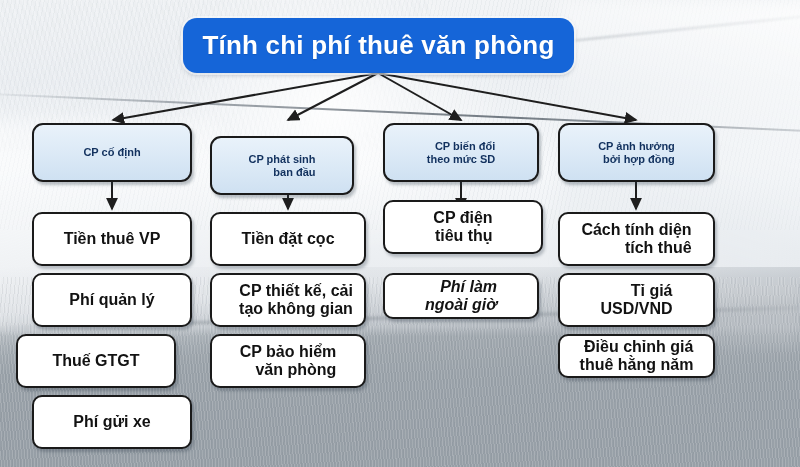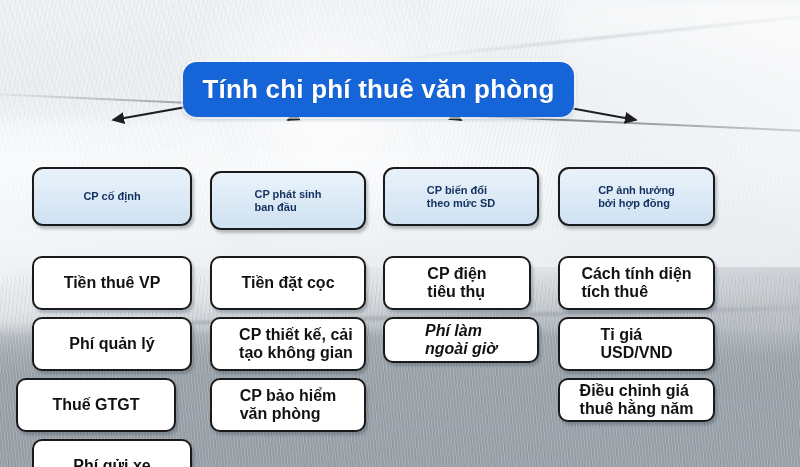--- a/index.html
+++ b/index.html
@@ -136,24 +136,23 @@
     pointer-events: none;
   }
 
   
   .node {
     position: absolute;
     box-sizing: border-box;
     display: flex;
     align-items: center;
     justify-content: center;
-    text-align: left;
+    text-align: right;
     line-height: 1.12;
     white-space: pre-line;
-    margin-top: 44px;
   }
 
   .node-root {
     background: #1565d8;
     color: #ffffff;
     border-radius: 14px;
     font-size: 26px;
     font-weight: bold;
     letter-spacing: 0.2px;
     box-shadow: 0 0 0 2px rgba(255,255,255,0.55), 0 2px 5px rgba(30,50,80,0.28);
@@ -212,39 +211,39 @@
 
     <line x1="112" y1="182" x2="112" y2="209" stroke="#1e1e1e" stroke-width="2" marker-end="url(#arrowhead)"></line>
     <line x1="288" y1="182" x2="288" y2="209" stroke="#1e1e1e" stroke-width="2" marker-end="url(#arrowhead)"></line>
     <line x1="461" y1="182" x2="461" y2="209" stroke="#1e1e1e" stroke-width="2" marker-end="url(#arrowhead)"></line>
     <line x1="636" y1="182" x2="636" y2="209" stroke="#1e1e1e" stroke-width="2" marker-end="url(#arrowhead)"></line>
   </svg>
 
   <div class="node node-root" style="left:183px; top:18px; width:391px; height:55px;">Tính chi phí thuê văn phòng</div>
 
   <div class="node node-l2" style="left:32px; top:123px; width:160px; height:59px;">CP cố định</div>
-  <div class="node node-l2" style="left:210px; top:127px; width:156px; height:59px;">CP phát sinh
+  <div class="node node-l2" style="left:210px; top:136px; width:144px; height:59px;">CP phát sinh
 ban đầu</div>
   <div class="node node-l2" style="left:383px; top:123px; width:156px; height:59px;">CP biến đổi
 theo mức SD</div>
   <div class="node node-l2" style="left:558px; top:123px; width:157px; height:59px;">CP ảnh hưởng
 bởi hợp đồng</div>
 
   <div class="node node-l3" style="left:32px; top:212px; width:160px; height:54px;">Tiền thuê VP</div>
   <div class="node node-l3" style="left:32px; top:273px; width:160px; height:54px;">Phí quản lý</div>
   <div class="node node-l3" style="left:16px; top:334px; width:160px; height:54px;">Thuế GTGT</div>
   <div class="node node-l3" style="left:32px; top:395px; width:160px; height:54px;">Phí gửi xe</div>
 
   <div class="node node-l3" style="left:210px; top:212px; width:156px; height:54px;">Tiền đặt cọc</div>
   <div class="node node-l3" style="left:210px; top:273px; width:156px; height:54px;padding-left:16px;">CP thiết kế, cải
 tạo không gian</div>
   <div class="node node-l3" style="left:210px; top:334px; width:156px; height:54px;">CP bảo hiểm
 văn phòng</div>
 
-  <div class="node node-l3" style="left:383px; top:212px; width:148px; height:54px;">CP điện
+  <div class="node node-l3" style="left:383px; top:200px; width:160px; height:54px;">CP điện
 tiêu thụ</div>
   <div class="node node-l3" style="left:383px; top:273px; width:156px; height:46px;font-style:italic;">Phí làm
 ngoài giờ</div>
 
   <div class="node node-l3" style="left:558px; top:212px; width:157px; height:54px;">Cách tính diện
 tích thuê</div>
   <div class="node node-l3" style="left:558px; top:273px; width:157px; height:54px;">Tỉ giá
 USD/VND</div>
   <div class="node node-l3" style="left:558px; top:334px; width:157px; height:44px;">Điều chỉnh giá
 thuê hằng năm</div>

